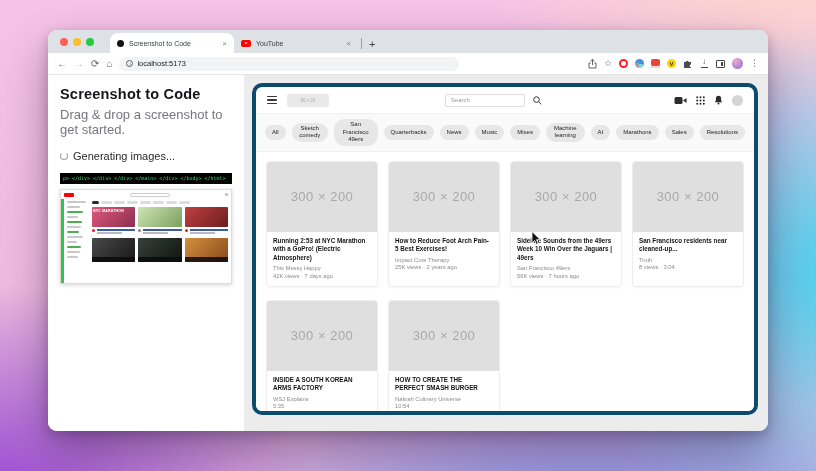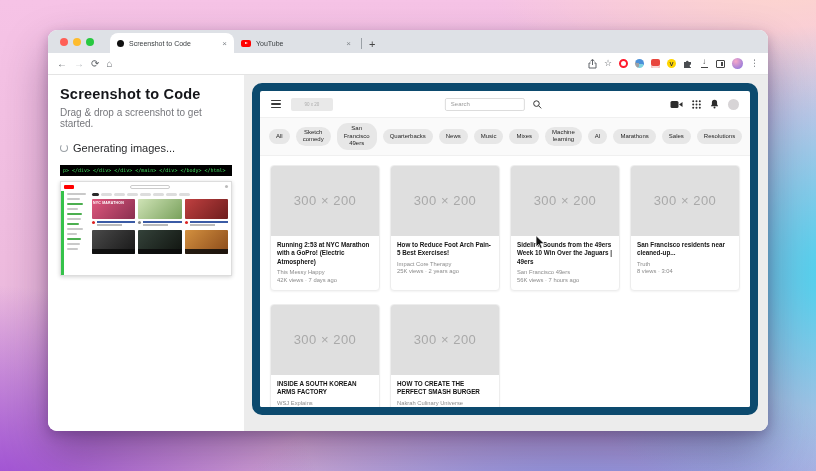--- a/index.html
+++ b/index.html
@@ -50,21 +50,21 @@
   .dl::before { content:"↓"; position:absolute; left:2px; top:-2px; font-size:8px; color:#444; }
   .dl::after { content:""; position:absolute; left:1px; bottom:0; width:7px; height:1px; background:#444; }
   .sbic { width:9px; height:8px; border:1px solid #444; border-radius:1px; position:relative; }
   .sbic::after { content:""; position:absolute; right:1px; top:1px; bottom:1px; width:2.5px; background:#444; }
   .avatar-b { width:11px; height:11px; border-radius:50%; background:radial-gradient(circle at 35% 30%, #f7a8c8, #7f6fe0); }
 
   
   .content { display:flex; height:356px; }
   .left-panel { width:196px; background:#fff; padding:11px 12px; }
   .app-title { font-size:14.5px; font-weight:700; color:#15161a; letter-spacing:.2px; }
-  .app-sub { font-size:10px; color:#76777c; margin-top:5px; }
+  .app-sub { font-size:13px; color:#76777c; margin-top:5px; }
   .gen-row { display:flex; align-items:center; gap:5px; margin-top:13px; }
   .spinner { width:8px; height:8px; border:1.6px solid #9aa0a6; border-top-color:transparent; border-radius:50%; }
   .gen-txt { font-size:11px; color:#2a2b2e; }
   .code-bar { margin-top:11px; background:#000; height:11px; line-height:11px; padding:0 3px; overflow:hidden; white-space:nowrap;
     font-family:"DejaVu Sans Mono", monospace; font-size:5px; color:#43d95e; }
   .mini { margin-top:5px; width:172px; height:95px; background:#fff; border:1px solid #ddd; box-shadow:0 1px 4px rgba(0,0,0,.18); overflow:hidden; }
 
   
   .m-top { height:9px; display:flex; align-items:center; padding:0 3px; gap:3px; }
   .m-logo { width:10px; height:4px; background:#f00; border-radius:1px; }
@@ -85,21 +85,21 @@
   .m-av { width:3px; height:3px; border-radius:50%; background:#d22; flex:0 0 auto; }
   .m-lines { flex:1; }
   .m-lines i { display:block; height:1.5px; margin-bottom:1.5px; background:#3b5ba5; }
   .m-lines i:last-child { width:65%; background:#bbb; }
   .m-cap { position:absolute; left:0; right:0; bottom:0; height:5px; background:rgba(10,10,10,.85); }
 
   .right-panel { flex:1; background:#ececec; position:relative; }
 
   
   .preview { position:absolute; left:8px; top:8px; right:10px; bottom:16px; background:#fff;
-    border:8px solid #0c4a6e; border-radius:10px; overflow:hidden; }
+    border:4px solid #0c4a6e; border-radius:10px; overflow:hidden; }
   .p-header { height:27px; display:flex; align-items:center; padding:0 11px; position:relative; border-bottom:1px solid #f0f0f0; }
   .hamb { display:flex; flex-direction:column; gap:2px; width:10px; }
   .hamb i { height:1.3px; background:#3a3a3a; border-radius:1px; }
   .p-logo { margin-left:10px; width:42px; height:13px; background:#e9e9e9; border-radius:2px;
     display:flex; align-items:center; justify-content:center; font-size:4.5px; color:#adadad; }
   .p-searchwrap { position:absolute; left:50%; transform:translateX(-62%); display:flex; align-items:center; gap:8px; }
   .p-search { width:80px; height:13px; border:1px solid #dcdcdc; border-radius:2px; font-size:6px; color:#333; padding:0 5px;
     font-family:"Liberation Sans", sans-serif; }
   .p-search::placeholder { color:#9a9a9a; }
   .p-hicons { margin-left:auto; display:flex; align-items:center; gap:9px; }
@@ -141,20 +141,24 @@
     </div>
     <span class="tab-sep"></span>
     <span class="newtab">+</span>
   </div>
 
   <div class="toolbar">
     <span class="nav-ic">←</span>
     <span class="nav-ic dim">→</span>
     <span class="nav-ic">⟳</span>
     <span class="nav-ic">⌂</span>
+    <div class="addr">
+      <span class="info-i">i</span>
+      <span class="url">localhost:5173</span>
+    </div>
     <div class="tb-right">
       <svg class="ic" width="9" height="10" viewBox="0 0 9 10">
           <path d="M4.5 0.5 L4.5 6 M2.5 2.2 L4.5 0.4 L6.5 2.2" stroke="#5f6368" fill="none" stroke-width="1"></path>
           <path d="M1 4 H2.6 M6.4 4 H8 V9 H1 V4" stroke="#5f6368" fill="none" stroke-width="1"></path>
         </svg>
       <span class="g">☆</span>
       <span class="ext-o"></span>
       <span class="ext-c"></span>
       <span class="ext-r"></span>
       <span class="ext-v">V</span>

